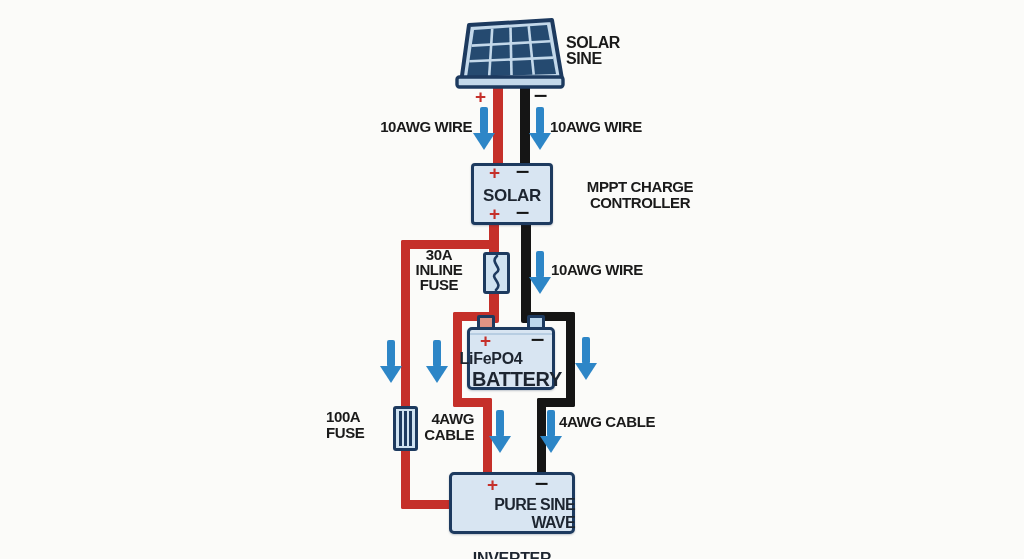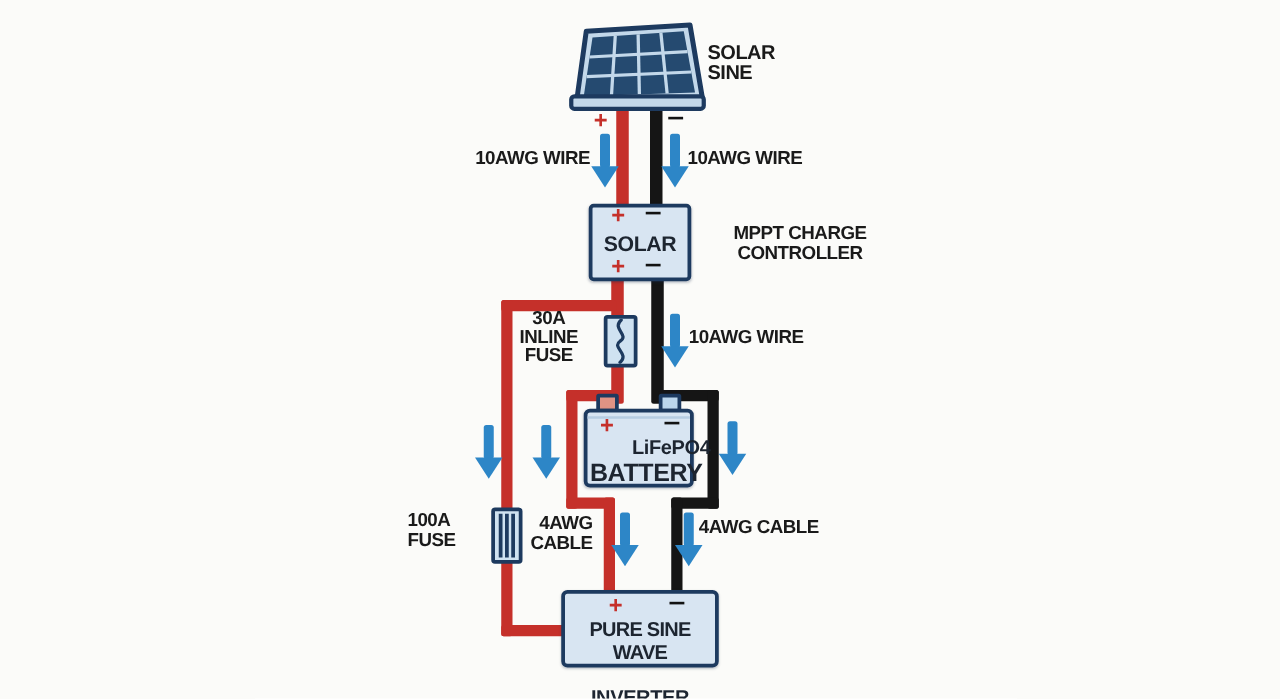--- a/index.html
+++ b/index.html
@@ -108,33 +108,33 @@
     </svg>
   </div>
 
   <div class="term" style="left:477px;top:315px;width:18px;height:15px;background:#e09384;"></div>
   <div class="term" style="left:527px;top:315px;width:18px;height:15px;background:#bcd7ec;"></div>
   <div class="box" style="left:467px;top:327px;width:88px;height:63px;border-radius:5px;">
     <div style="position:absolute;left:0;top:3px;width:100%;height:2px;background:#b7cde2;"></div>
   </div>
   <div class="sign p" style="left:480px;top:334px;">+</div>
   <div class="sign m" style="left:532px;top:333px;">−</div>
-  <div class="boxtitle" style="left:493px;top:350px;width:88px;font-size:16px;">LiFePO4</div>
+  <div class="boxtitle" style="left:447px;top:350px;width:88px;font-size:16px;">LiFePO4</div>
   <div class="boxtitle" style="left:467px;top:368px;width:100px;font-size:20px;">BATTERY</div>
 
   <div class="fuse" style="left:393px;top:406px;width:25px;height:45px;">
     <div style="position:absolute;left:3px;top:2px;width:2.5px;height:35px;background:#1d3a5f;"></div>
     <div style="position:absolute;left:8px;top:2px;width:2.5px;height:35px;background:#1d3a5f;"></div>
     <div style="position:absolute;left:13px;top:2px;width:2.5px;height:35px;background:#1d3a5f;"></div>
   </div>
 
   <div class="box" style="left:449px;top:472px;width:126px;height:62px;border-radius:5px;"></div>
   <div class="sign p" style="left:487px;top:478px;">+</div>
   <div class="sign m" style="left:536px;top:477px;">−</div>
-  <div class="boxtitle" style="left:449px;top:496px;width:126px;font-size:16px;letter-spacing:-0.6px;">PURE SINE WAVE</div>
+  <div class="boxtitle" style="left:449px;top:496px;width:126px;font-size:16px;letter-spacing:-0.6px;text-align:right;">PURE SINE WAVE</div>
   <div class="boxtitle" style="left:449px;top:514px;width:126px;font-size:16px;margin-top:36px;">INVERTER</div>
 
   <div class="arrow" style="left:473px;top:107px;">
       <div class="shaft"></div>
       <div class="head"></div>
     </div>
   <div class="arrow" style="left:529px;top:107px;">
       <div class="shaft"></div>
       <div class="head"></div>
     </div>

